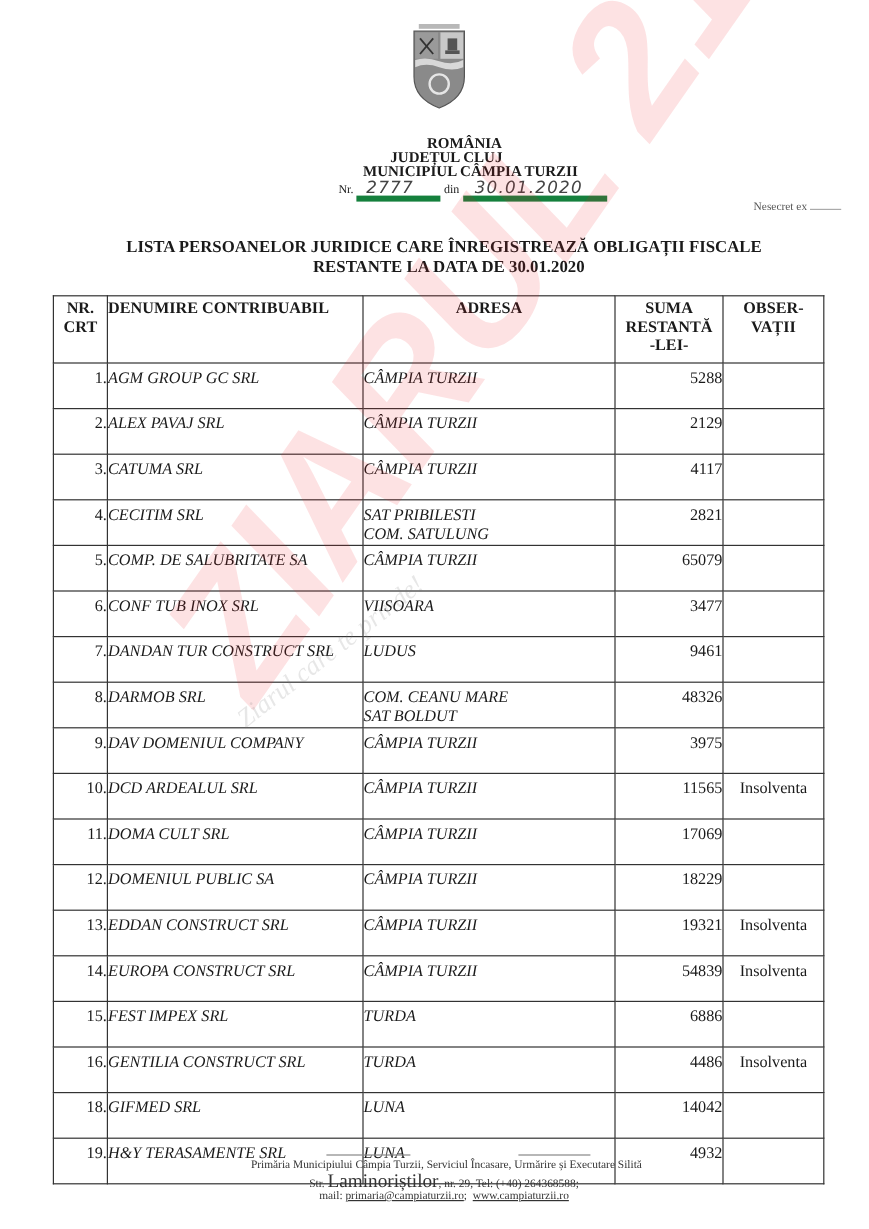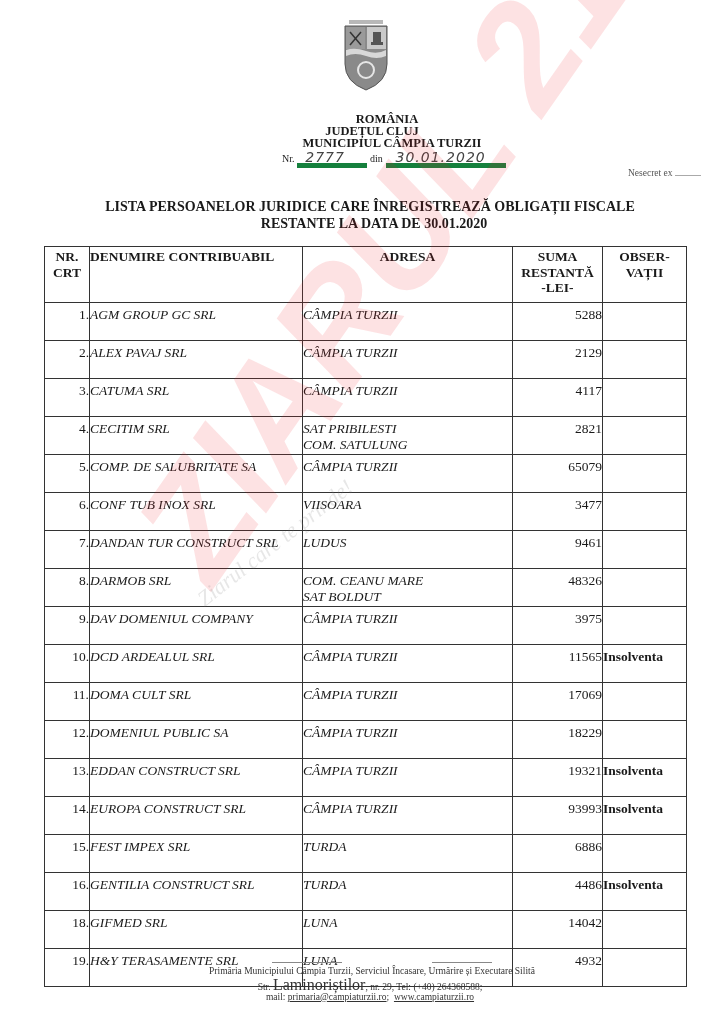--- a/index.html
+++ b/index.html
@@ -30,21 +30,21 @@
   table.list { position: absolute; left: 44px; top: 246px; border-collapse: collapse; table-layout: fixed; width: 642px; }
   table.list th, table.list td { border: 1.3px solid #333; vertical-align: top; padding: 0; }
   table.list th { font-weight: bold; font-size: 13.5px; line-height: 15.5px; height: 53px; padding-top: 2px; }
   table.list td { height: 33px; font-size: 13.5px; line-height: 15.5px; padding-top: 4px; }
   col.c1 { width: 45px; } col.c2 { width: 213px; } col.c3 { width: 210px; } col.c4 { width: 90px; } col.c5 { width: 84px; }
   th.nr { text-align: center; } th.den { text-align: left; padding-left: 5px; } th.adr { text-align: center; }
   th.sum { text-align: center; margin-left: 46px; } th.obs { text-align: center; }
   td.nr { text-align: right; padding-right: 3px; }
   td.den, td.adr { padding-left: 6px; font-style: italic; }
   td.sum { text-align: right; padding-right: 6px; }
-  td.obs { font-size: 13px; font-weight: bold; }
+  td.obs { text-align: center; font-size: 13px; }
 
   .watermark { position: absolute; left: 60px; top: 350px; width: 620px; height: 420px; pointer-events: none; z-index: 5; }
   .wm-text { position: absolute; left: 40px; top: 160px; transform: rotate(-55deg); transform-origin: left top;
              font-family: "Liberation Sans", sans-serif; font-weight: bold; font-style: italic; font-size: 150px;
              color: rgba(240, 30, 40, 0.13); white-space: nowrap; letter-spacing: -2px; }
   .wm-tag { position: absolute; left: 120px; top: 180px; transform: rotate(-38deg);
             font-family: "Liberation Serif", serif; font-style: italic; font-size: 22px; color: rgba(120,120,120,0.18); white-space: nowrap; }
 
   .footer { position: absolute; left: 0; width: 724px; text-align: center; font-size: 9.5px; line-height: 13px; color: #333; }
   .f0 { top: 962px; height: 1px; }
@@ -236,21 +236,21 @@
         </td>
         <td class="sum">19321</td>
         <td class="obs">Insolventa</td>
       </tr>
       <tr>
         <td class="nr">14.</td>
         <td class="den">EUROPA CONSTRUCT SRL</td>
         <td class="adr">
           <div>CÂMPIA TURZII</div>
         </td>
-        <td class="sum">93993</td>
+        <td class="sum">54839</td>
         <td class="obs">Insolventa</td>
       </tr>
       <tr>
         <td class="nr">15.</td>
         <td class="den">FEST IMPEX SRL</td>
         <td class="adr">
           <div>TURDA</div>
         </td>
         <td class="sum">6886</td>
         <td class="obs"></td>

